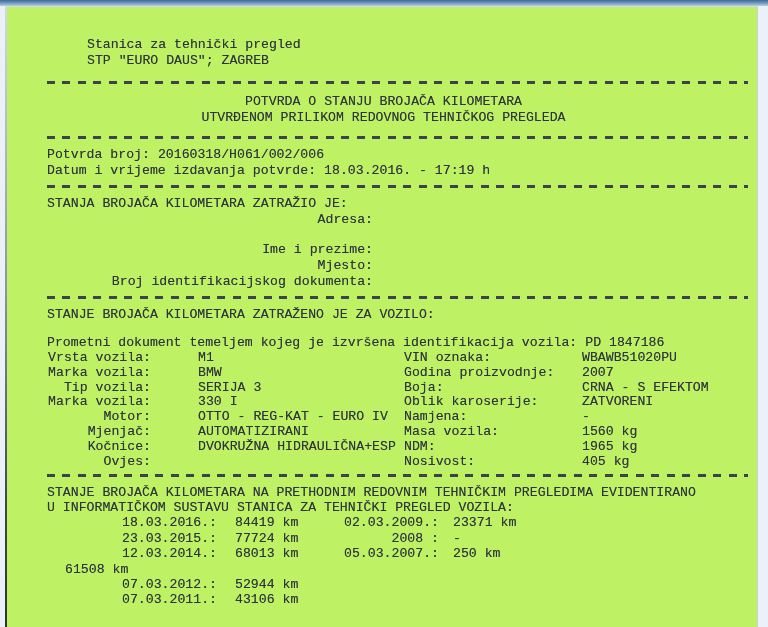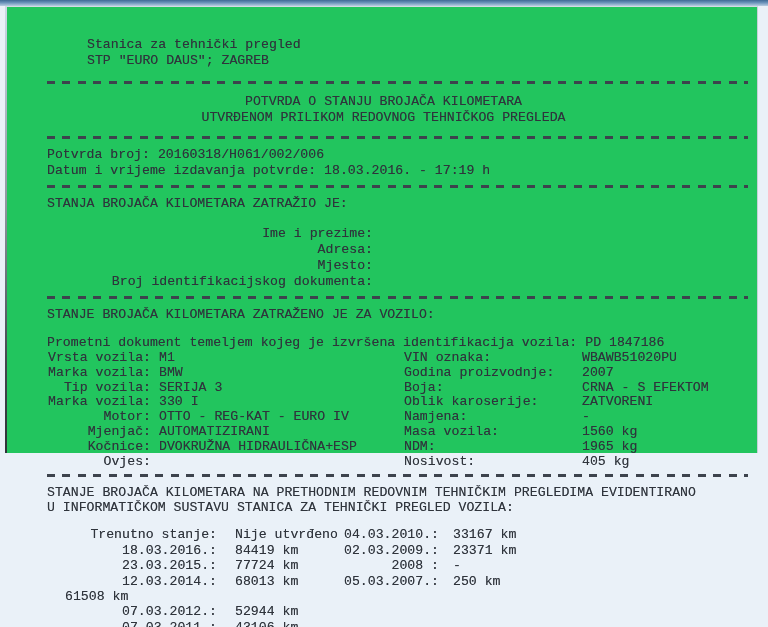--- a/index.html
+++ b/index.html
@@ -9,22 +9,22 @@
     background:#e9f0f8;
   }
   .screen { position:relative; width:768px; height:627px; background:#eaf1f8; }
 
   .topbar {
     position:absolute; left:0; top:0; width:768px; height:6px;
     background:linear-gradient(to bottom,#3f6a95 0%,#6b93ba 45%,#b9cfe2 100%);
   }
 
   .paper {
-    position:absolute; left:5px; top:6px; width:753px; height:447px;
-    background:#22c55e;
+    position:absolute; left:5px; top:6px; width:753px; height:621px;
+    background:#bef264;
     border-top:1px solid #d3dbe4;
     border-right:1px solid #c7d0d9;
   }
   .paper-left-edge {
     position:absolute; left:0; top:0; width:2px; height:100%;
     background:linear-gradient(to bottom,#cdd9e6 0%,#8d959e 45%,#41464d 80%,#2e3338 100%);
   }
 
   .content {
     position:absolute; left:2px; top:0; right:1px; bottom:0;
@@ -54,21 +54,21 @@
 
   .kv .val { margin-left:8px; }
 
   
   .rrow { display:flex; line-height:16px; white-space:nowrap; }
   .rrow .lbl { width:326px; text-align:right; }
   .rrow .val { margin-left:8px; }
 
   
   .vrow { display:flex; line-height:14.8px; white-space:nowrap; }
-  .vrow .cl { width:357px; display:flex; }
+  .vrow .cl { width:357px; display:flex;gap:39px; }
   .vrow .cl .lbl { width:104px; text-align:right; }
   .vrow .cl .val { margin-left:8px; }
   .vrow .cr { display:flex; }
   .vrow .cr .lbl { width:170px; }
   .vrow .cr .val { margin-left:8px; }
 
   
   .hhead { line-height:15px; white-space:nowrap; }
   .hrow { display:flex; line-height:15.4px; white-space:nowrap; }
   .hrow .cl { width:292px; display:flex; }
@@ -103,29 +103,29 @@
         <span>Potvrda broj:</span><span class="val">20160318/H061/002/006</span>
       </div>
       <div class="ln kv">
         <span>Datum i vrijeme izdavanja potvrde:</span><span class="val">18.03.2016. - 17:19 h</span>
       </div>
 
       <div class="dashes d3"></div>
 
       <div class="ln mt8">STANJA BROJAČA KILOMETARA ZATRAŽIO JE:</div>
 
+      <div class="rrow">
+        <span class="lbl">Adresa:</span>
+          <span class="val"></span>
+      </div>
       <div class="rrow mt14">
         <span class="lbl">Ime i prezime:</span>
           <span class="val"></span>
       </div>
       <div class="rrow">
-        <span class="lbl">Adresa:</span>
-          <span class="val"></span>
-      </div>
-      <div class="rrow">
         <span class="lbl">Mjesto:</span>
           <span class="val"></span>
       </div>
       <div class="rrow">
         <span class="lbl">Broj identifikacijskog dokumenta:</span>
           <span class="val"></span>
       </div>
 
       <div class="dashes d3"></div>
 
@@ -214,30 +214,20 @@
             <span class="lbl">Nosivost:</span>
             <span class="val">405 kg</span>
           </div>
       </div>
 
       <div class="dashes d4"></div>
 
       <div class="hhead mt8">STANJE BROJAČA KILOMETARA NA PRETHODNIM REDOVNIM TEHNIČKIM PREGLEDIMA EVIDENTIRANO</div>
       <div class="hhead">U INFORMATIČKOM SUSTAVU STANICA ZA TEHNIČKI PREGLED VOZILA:</div>
 
-      <div class="hrow mt12">
-        <div class="cl">
-            <span class="lbl">Trenutno stanje:</span>
-            <span class="val">Nije utvrđeno</span>
-          </div>
-        <div class="cr">
-            <span class="lbl">04.03.2010.:</span>
-            <span class="val">33167 km</span>
-          </div>
-      </div>
       <div class="hrow">
         <div class="cl">
             <span class="lbl">18.03.2016.:</span>
             <span class="val">84419 km</span>
           </div>
         <div class="cr">
             <span class="lbl">02.03.2009.:</span>
             <span class="val">23371 km</span>
           </div>
       </div>

